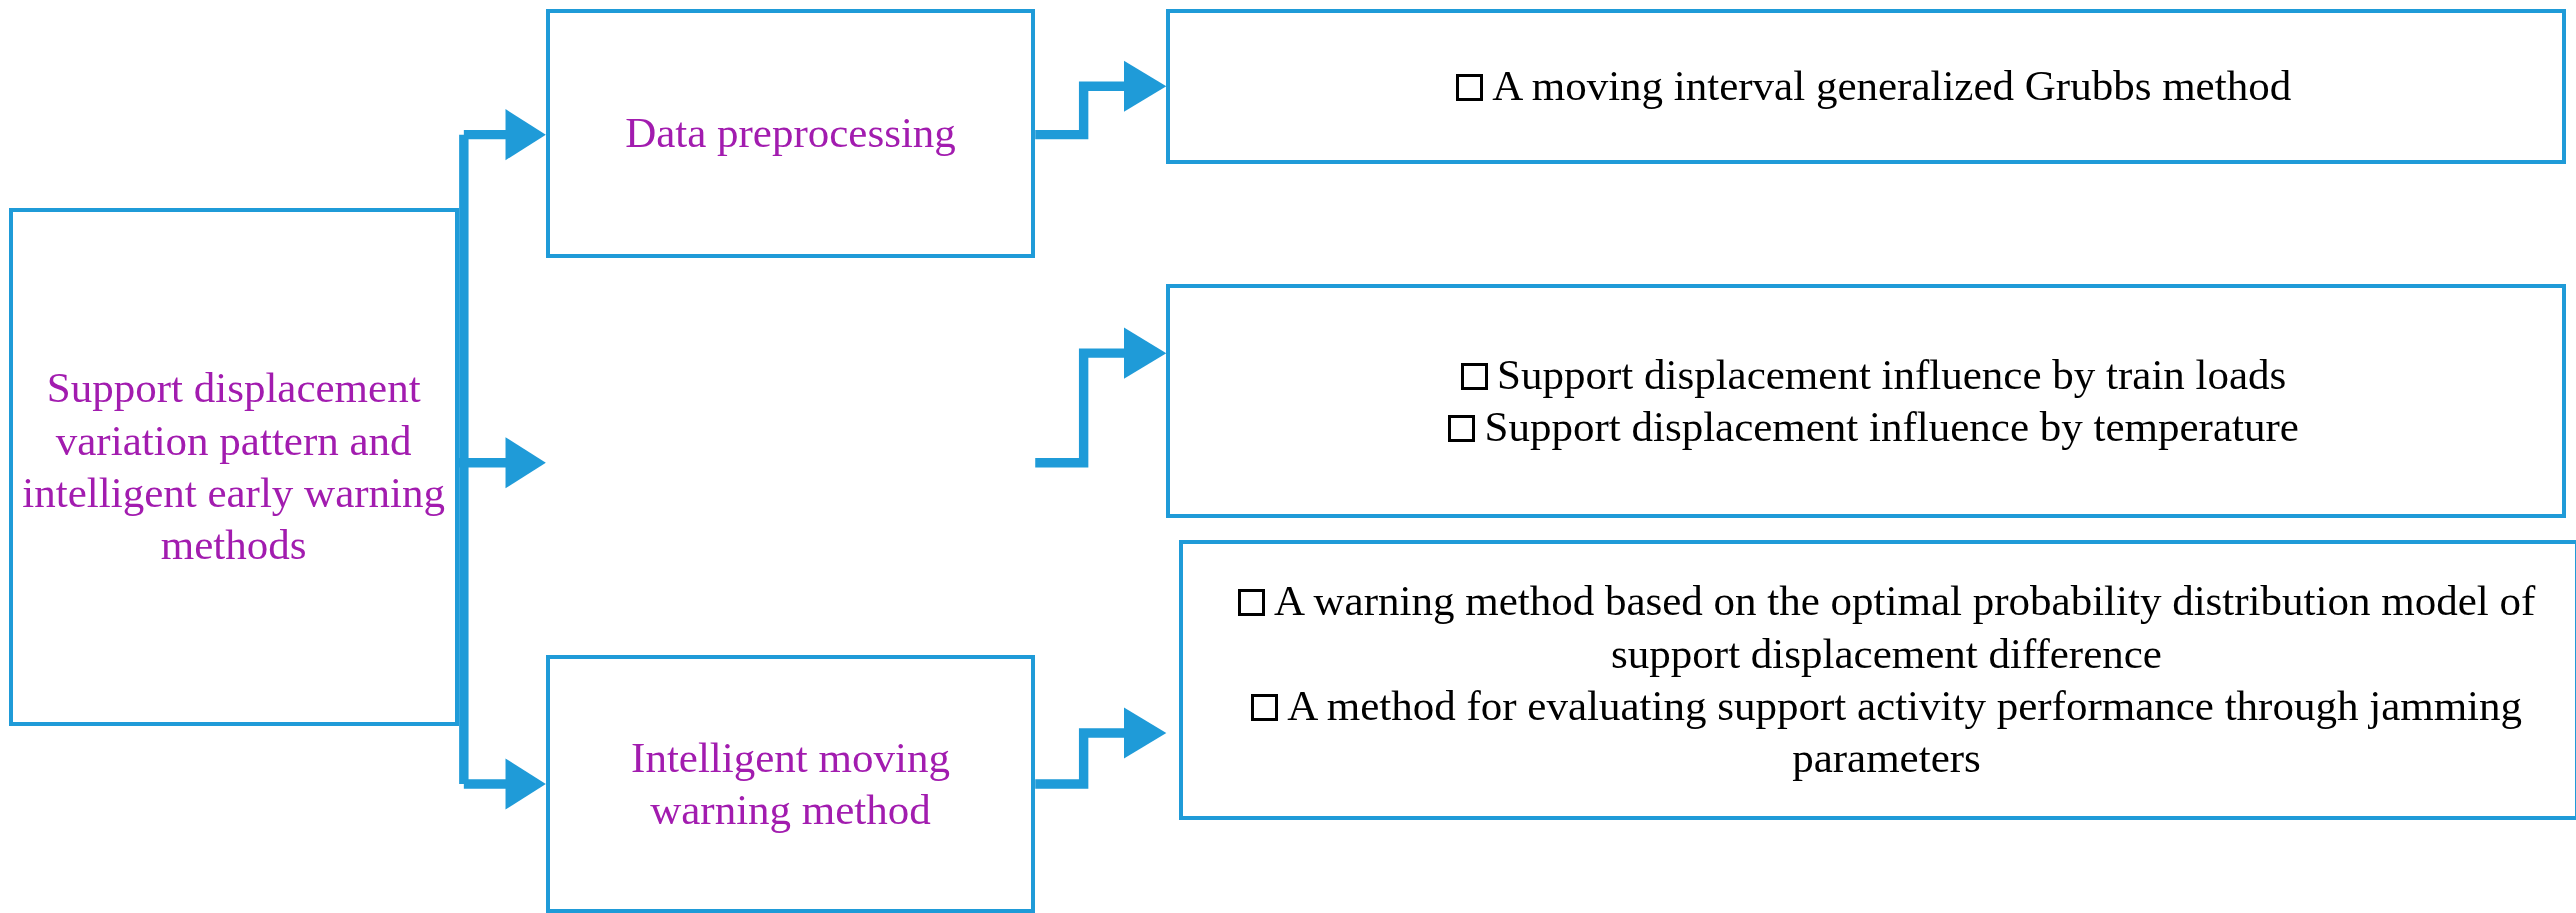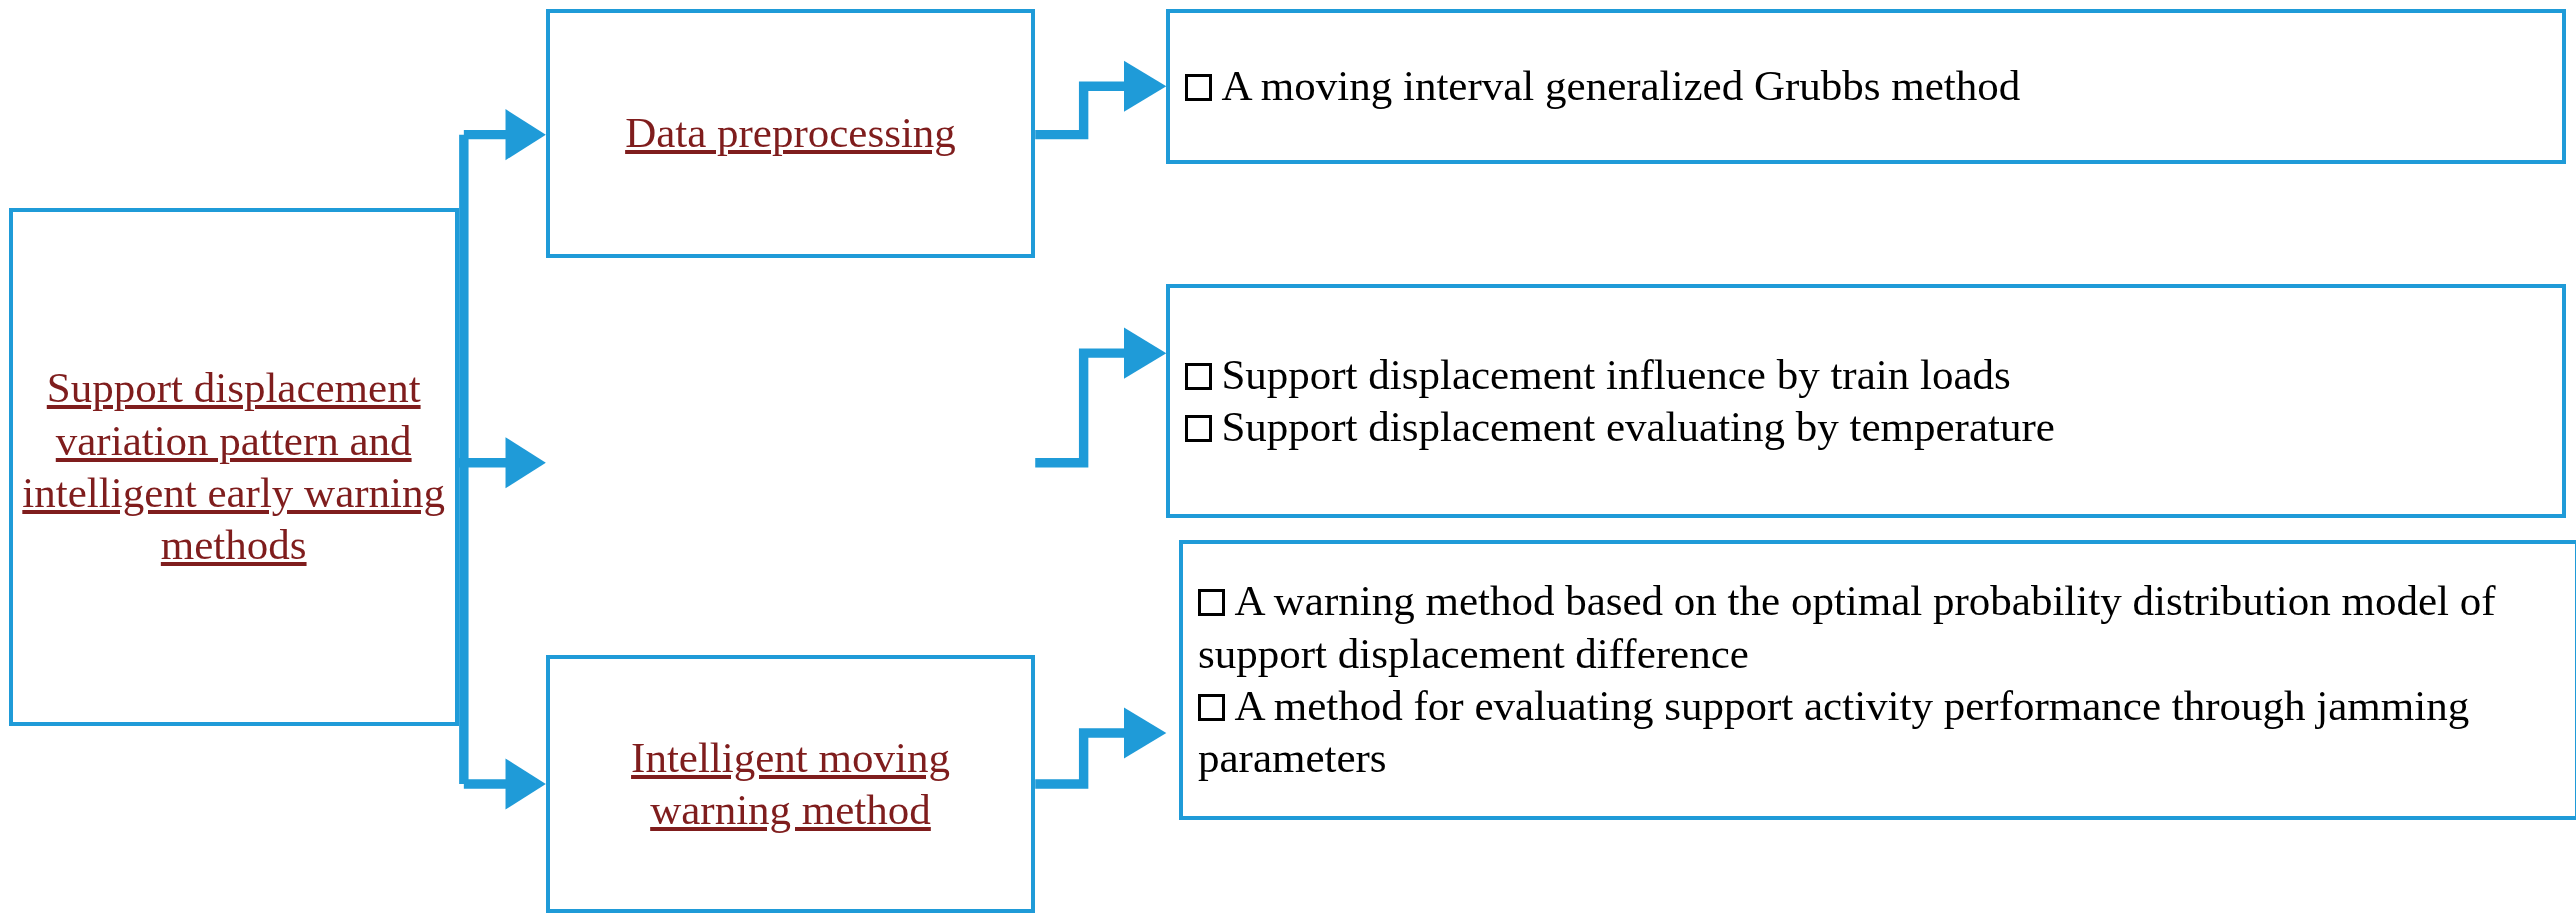--- a/index.html
+++ b/index.html
@@ -2,22 +2,22 @@
 <html style="--accent: #1f9bd8;font-size:10.8px"><head>
 <meta charset="utf-8">
 <style>
   html,body{margin:0;padding:0;background:#ffffff;}
   body{width:2576px;height:914px;position:relative;overflow:hidden;
        font-family:"Liberation Serif","DejaVu Serif",serif;}
   #stage{position:absolute;left:0;top:0;width:2576px;height:914px;}
   .box{position:absolute;box-sizing:border-box;background:#fff;
        border:4px solid var(--accent,#1f9bd8);display:flex;}
   .box.center{align-items:center;justify-content:center;text-align:center;}
-  .box.left{align-items:center;justify-content:flex-start;text-align:left;}
-  .boxtext{display:block;line-height:1.18;color:#7f1d1d;text-decoration:underline;}
+  .box.left{align-items:center;justify-content:flex-start;text-align:center;}
+  .boxtext{display:block;line-height:1.18;color:#a21caf;}
   .root{left:8.7px;top:208px;width:450px;height:518px;}
   .root .boxtext{font-size:43px;line-height:1.22;padding:0 9.4px;}
   .mid{left:546px;width:489px;}
   .mid .boxtext{font-size:43px;line-height:1.2;padding:0 6.7px;}
   .mid1{top:8.7px;height:249px;}
   .mid2{top:334px;height:257px;}
   .mid3{top:655px;height:258px;}
   .rgt{left:1166px;width:1400px;}
   .rgt1{top:8.7px;height:155px;}
   .rgt2{top:237px;height:234px;margin-top:47px;}
@@ -86,21 +86,21 @@
       </div>
     </div>
   </div>
 
   <div class="box left rgt rgt2">
     <div class="inner">
       <div class="li">
         <span class="cb"></span><span>Support displacement influence by train loads</span>
       </div>
       <div class="li">
-        <span class="cb"></span><span>Support displacement evaluating by temperature</span>
+        <span class="cb"></span><span>Support displacement influence by temperature</span>
       </div>
     </div>
   </div>
 
   <div class="box left rgt rgt3">
     <div class="inner">
       <div class="li wrap">
         <span class="cb"></span><span>A warning method based on the optimal probability distribution model of support displacement difference</span>
       </div>
       <div class="li wrap">

